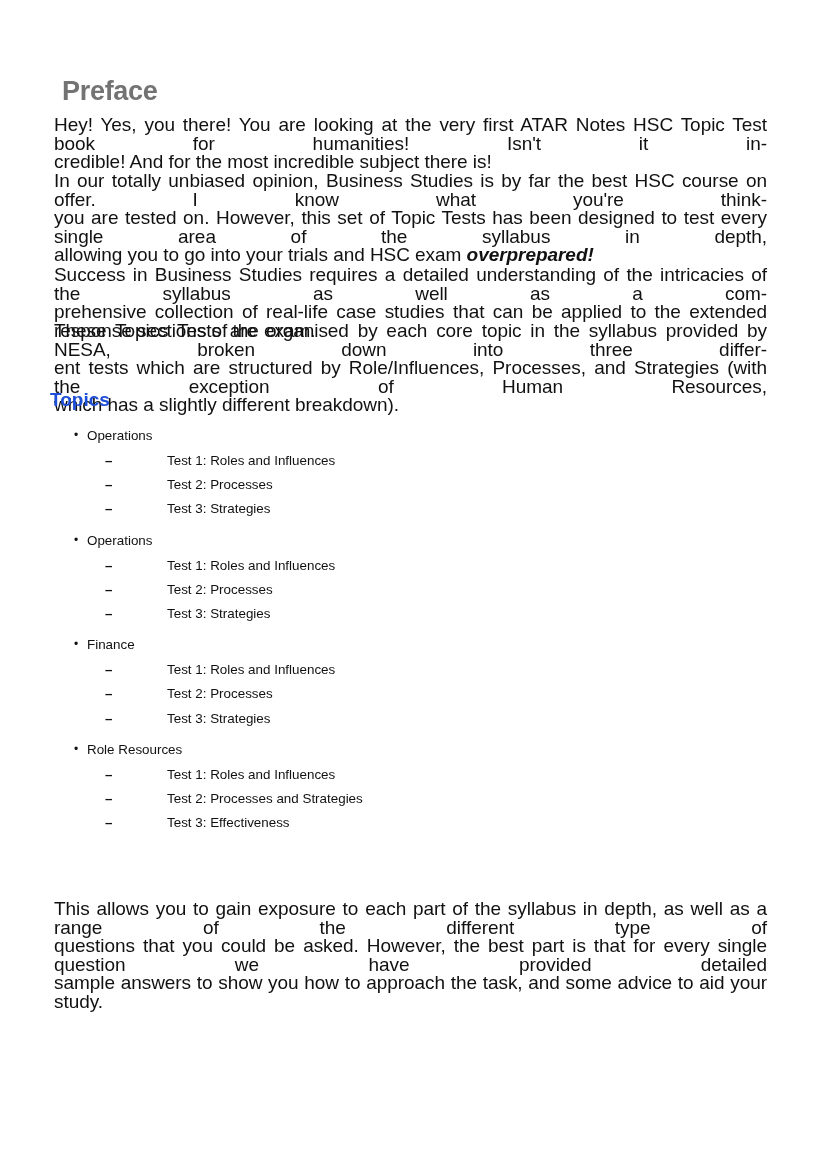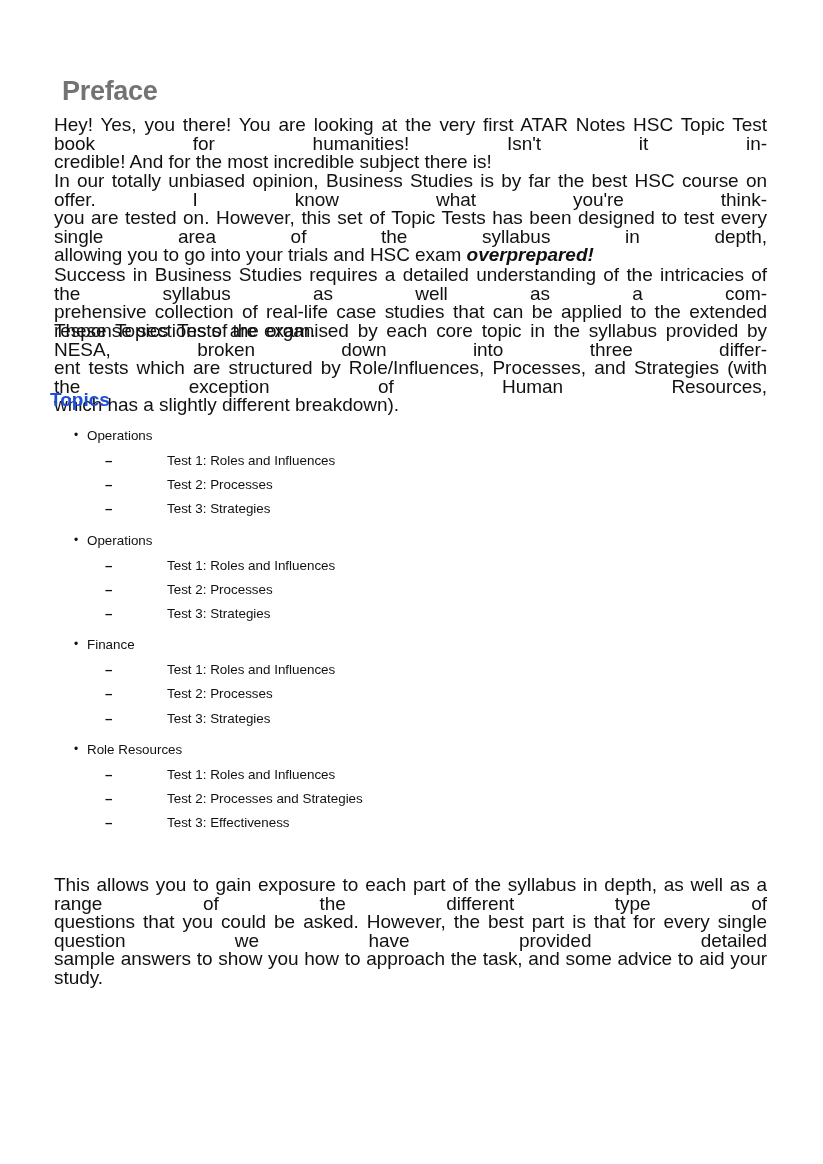--- a/index.html
+++ b/index.html
@@ -225,19 +225,19 @@
             <span class="sub-label">Test 2: Processes and Strategies</span>
           </li>
         <li class="sub">
             <span class="dash">–</span>
             <span class="sub-label">Test 3: Effectiveness</span>
           </li>
       </ul>
     </li>
   </ul>
 
-  <p class="para" style="top:872px;">
+  <p class="para" style="top:896px;">
     <span class="ln">This allows you to gain exposure to each part of the syllabus in depth, as well as a range of the different type of</span>
     <span class="ln">questions that you could be asked.  However, the best part is that for every single question we have provided detailed</span>
     <span class="ln last">sample answers to show you how to approach the task, and some advice to aid your study.</span>
   </p>
 
 </div>
 
 </body></html>

